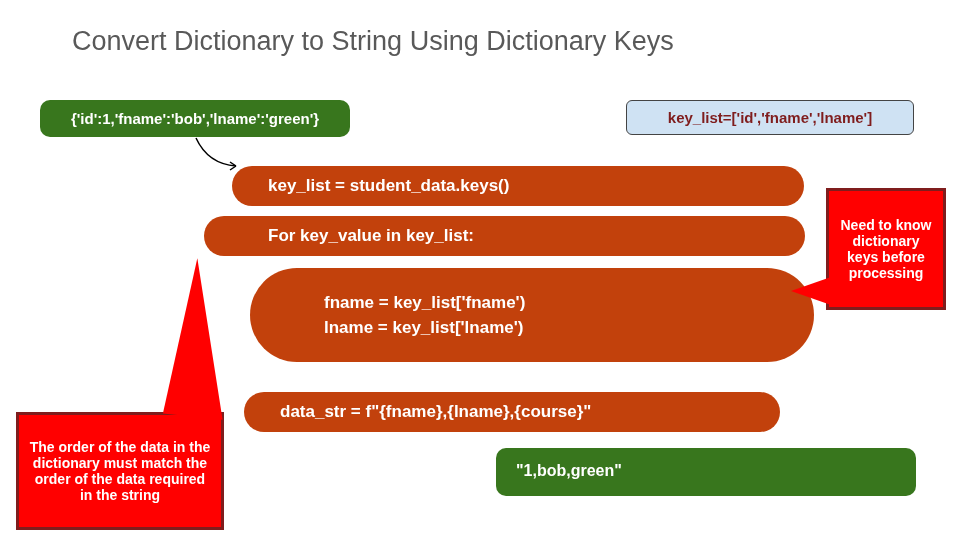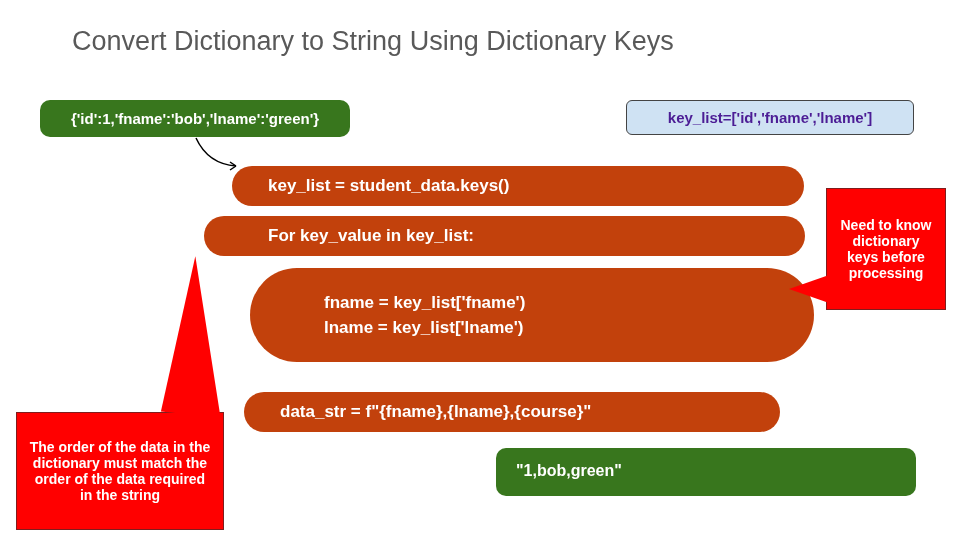--- a/index.html
+++ b/index.html
@@ -45,21 +45,21 @@
     padding-left: 20px;
     font-size: 16px;
   }
   .ltblue-box {
     position: absolute;
     top: 100px;
     left: 626px;
     width: 288px;
     background: #cfe2f3;
     border: 1px solid #444;
-    color: #4c1d95;
+    color: #7f1d1d;
     font-size: 15px;
     font-weight: bold;
     text-align: center;
     padding: 8px 10px;
     border-radius: 6px;
   }
   .pill {
     position: absolute;
     background: #c2410c;
     color: #ffffff;
@@ -75,21 +75,21 @@
   .pill-3-inner { padding-left: 74px; line-height: 1.5; }
   .pill-4 { top: 392px; left: 244px; width: 536px; height: 40px; padding-left: 36px; }
   .callout-red {
     position: absolute;
     background: #ff0000;
     color: #ffffff;
     font-size: 14px;
     font-weight: bold;
     text-align: center;
     padding: 10px;
-    border: 1px solid #7f1d1d;
+    border: 3px solid #7f1d1d;
   }
   .callout-left {
     top: 392px;
     left: 16px;
     width: 208px;
     height: 118px;
     display:flex;
     align-items:center;
     justify-content:center;
     margin-top:20px;

